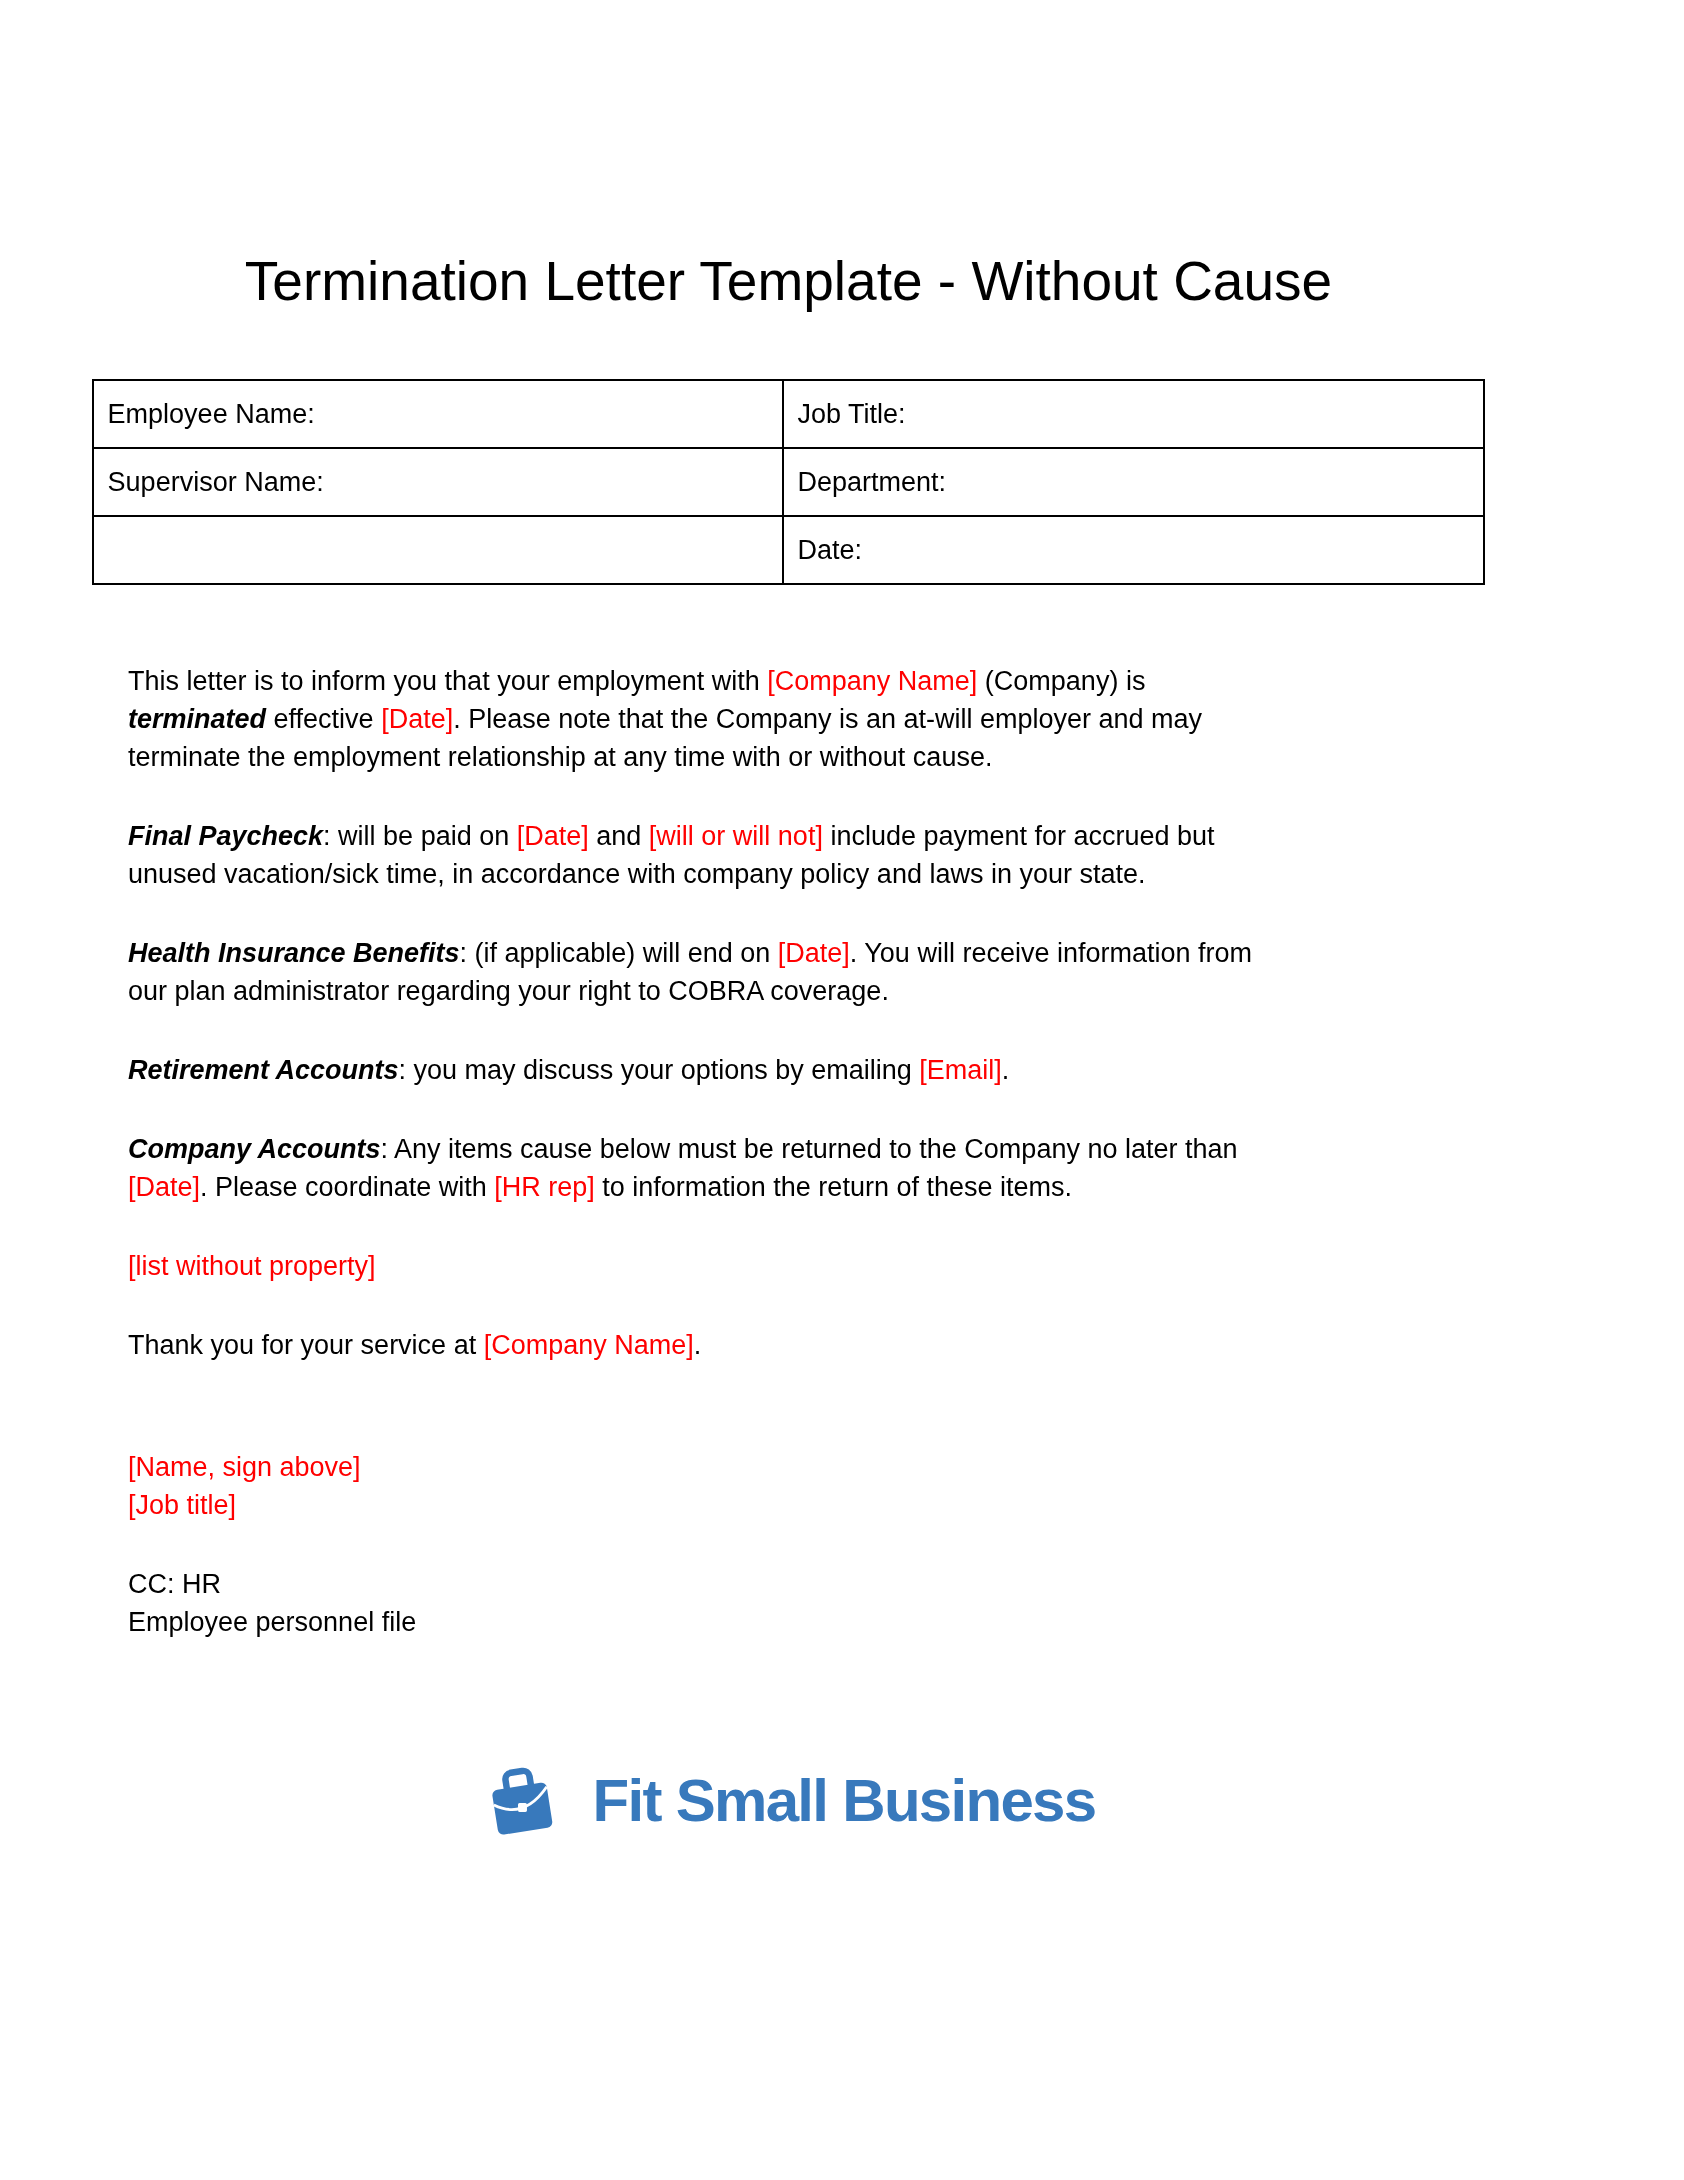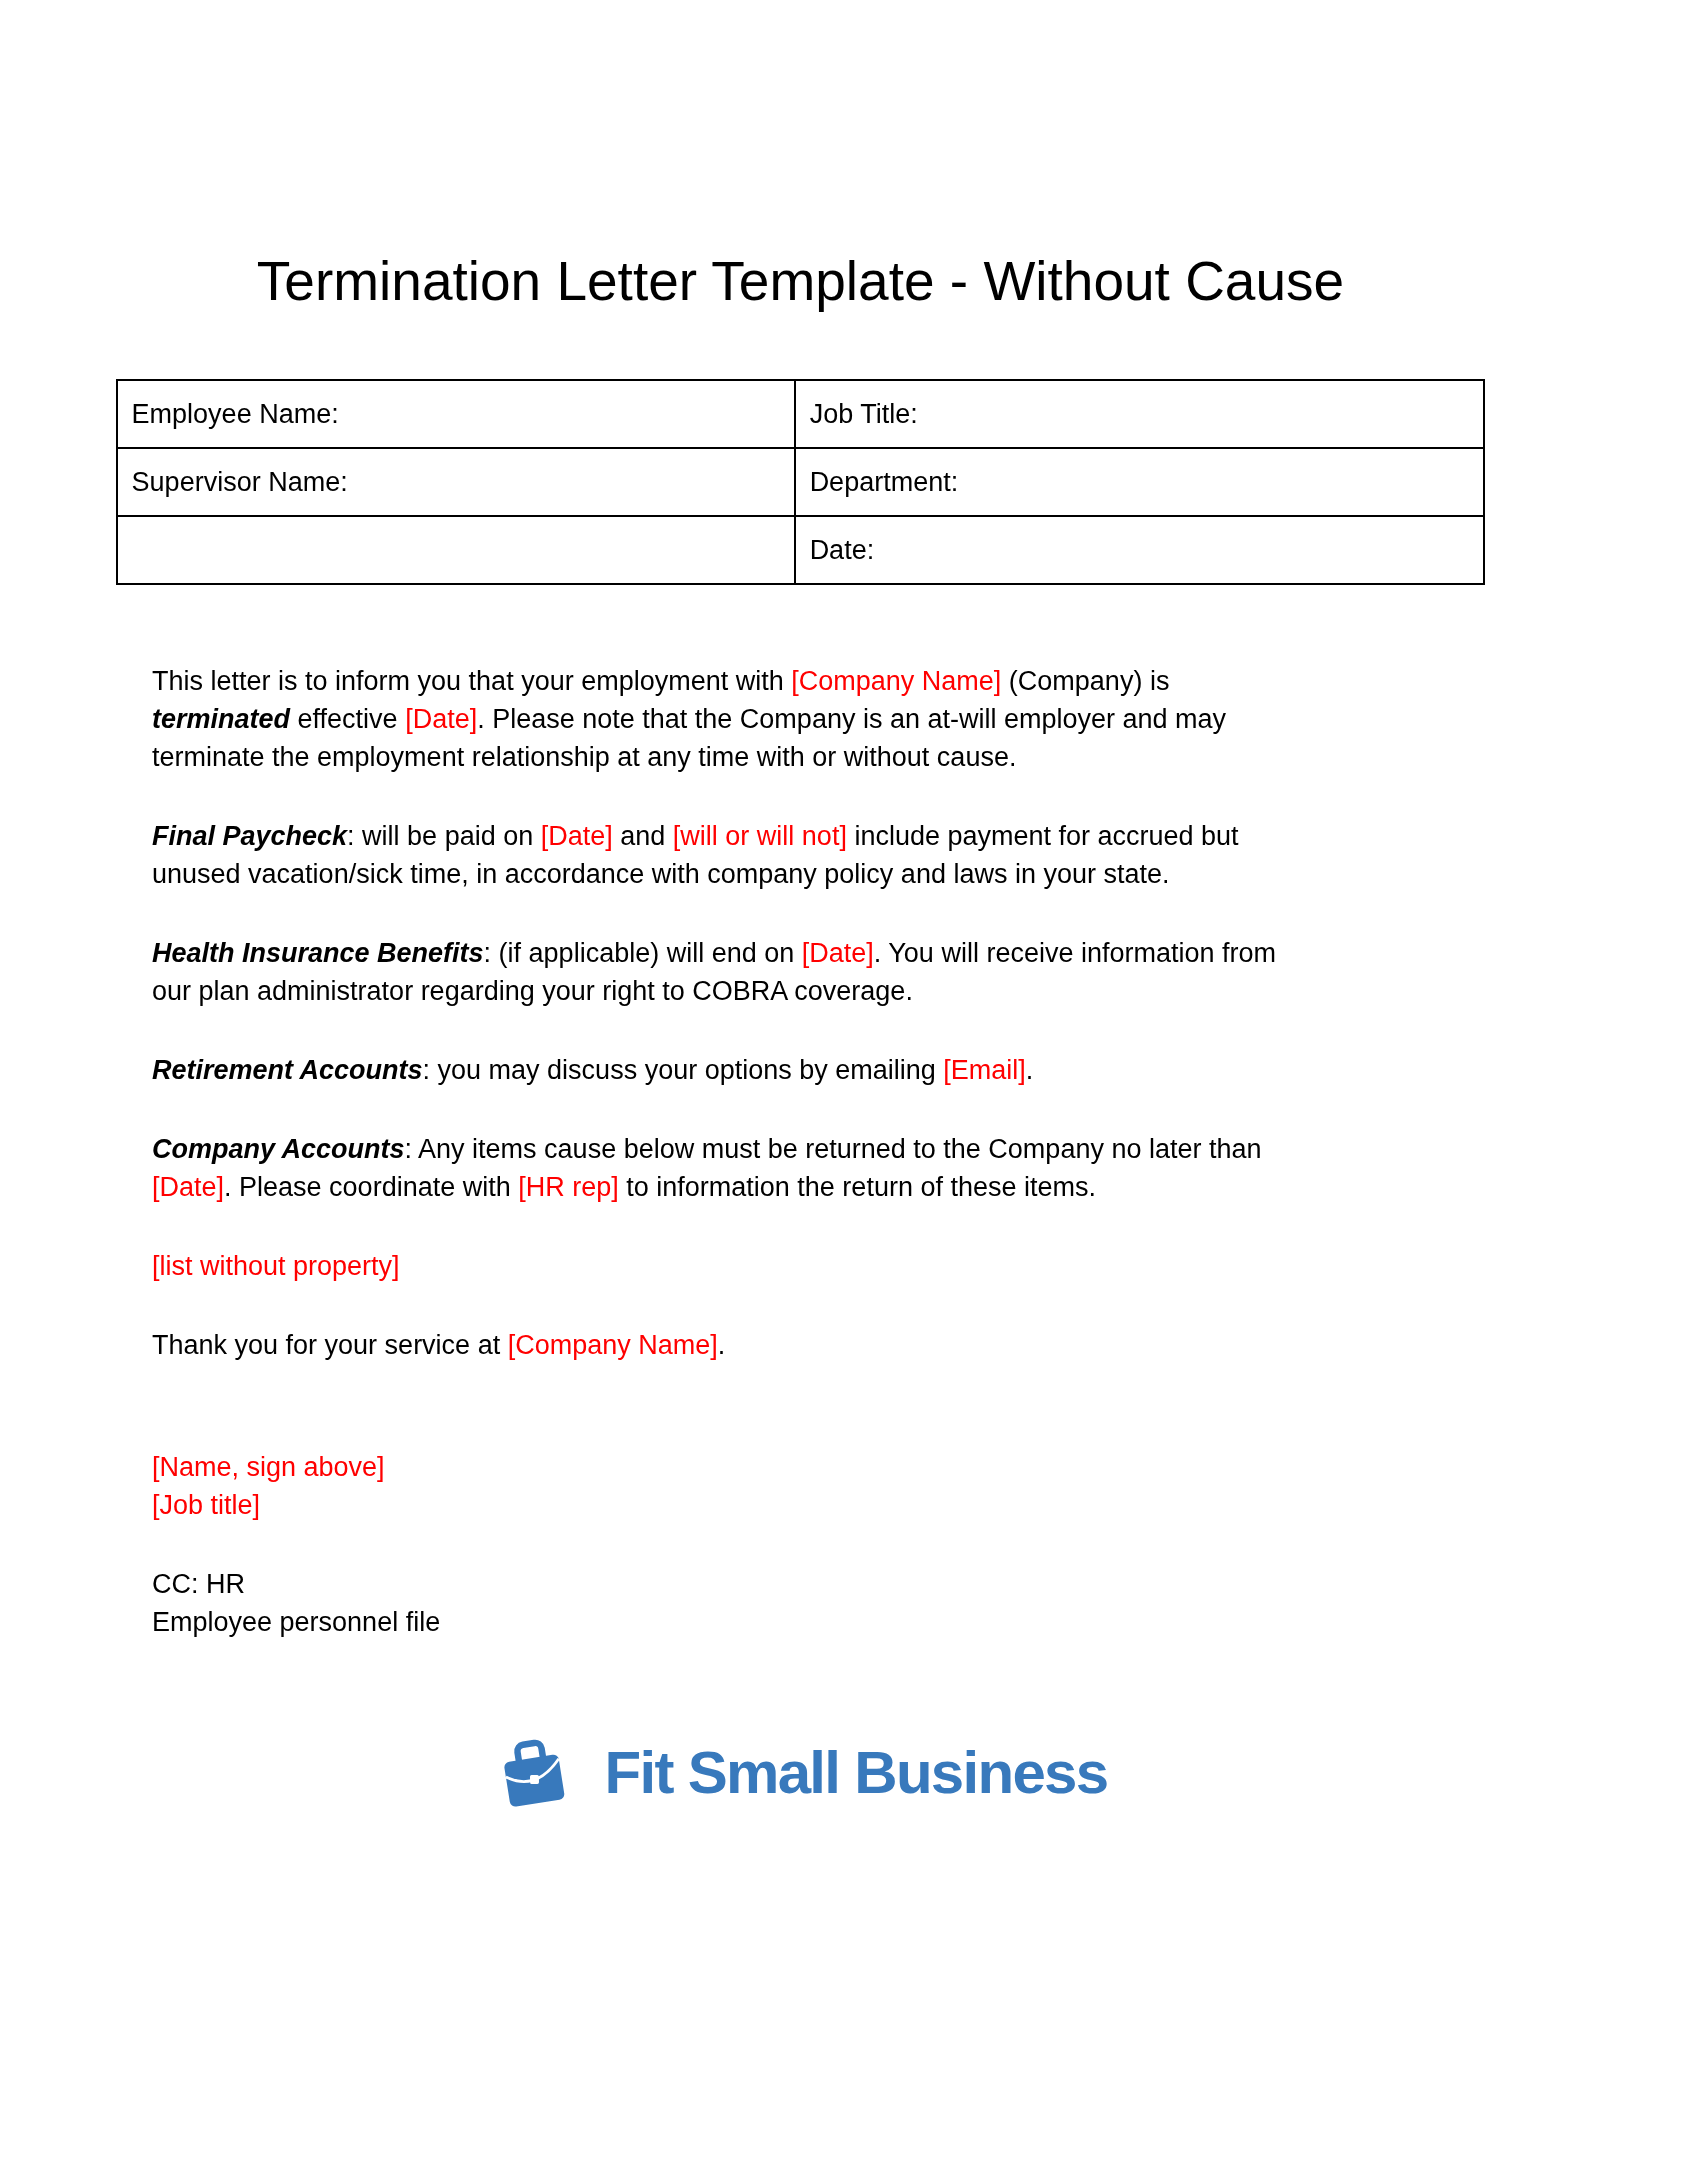--- a/index.html
+++ b/index.html
@@ -5,21 +5,21 @@
   html, body {
     margin: 0;
     padding: 0;
     background: #ffffff;
   }
   .page {
     position: relative;
     width: 1685px;
     height: 2181px;
     box-sizing: border-box;
-    padding: 247px 200px 0 116px;
+    padding: 247px 200px 0 92px;
     background: #ffffff;
     font-family: "Liberation Sans", "DejaVu Sans", sans-serif;
     color: #000000;
     overflow: hidden;
   }
   .doc-title {
     margin: 0;
     font-size: 55px;
     font-weight: 400;
     line-height: 68px;
@@ -50,21 +50,21 @@
     margin: 0 0 41px 0;
     white-space: pre-wrap;
   }
   .para.mt-sm  { margin-top: 14.5px; }
   .para.mt-md  { margin-top: 36px; }
   .para.mt-lg  { margin-top: 84px; }
   .para.mt-xs  { margin-top: 6.8px;  }
   .run-bi  { font-weight: 700; font-style: italic; }
   .run-red { color: #FF0000; }
   .footer-logo {
-    margin-top: 91px;
+    margin-top: 119px;
     display: flex;
     align-items: center;
     justify-content: center;
     gap: 30px;
     height: 81px;
   }
   .logo-text {
     font-size: 60px;
     font-weight: 700;
     letter-spacing: -1.7px;

